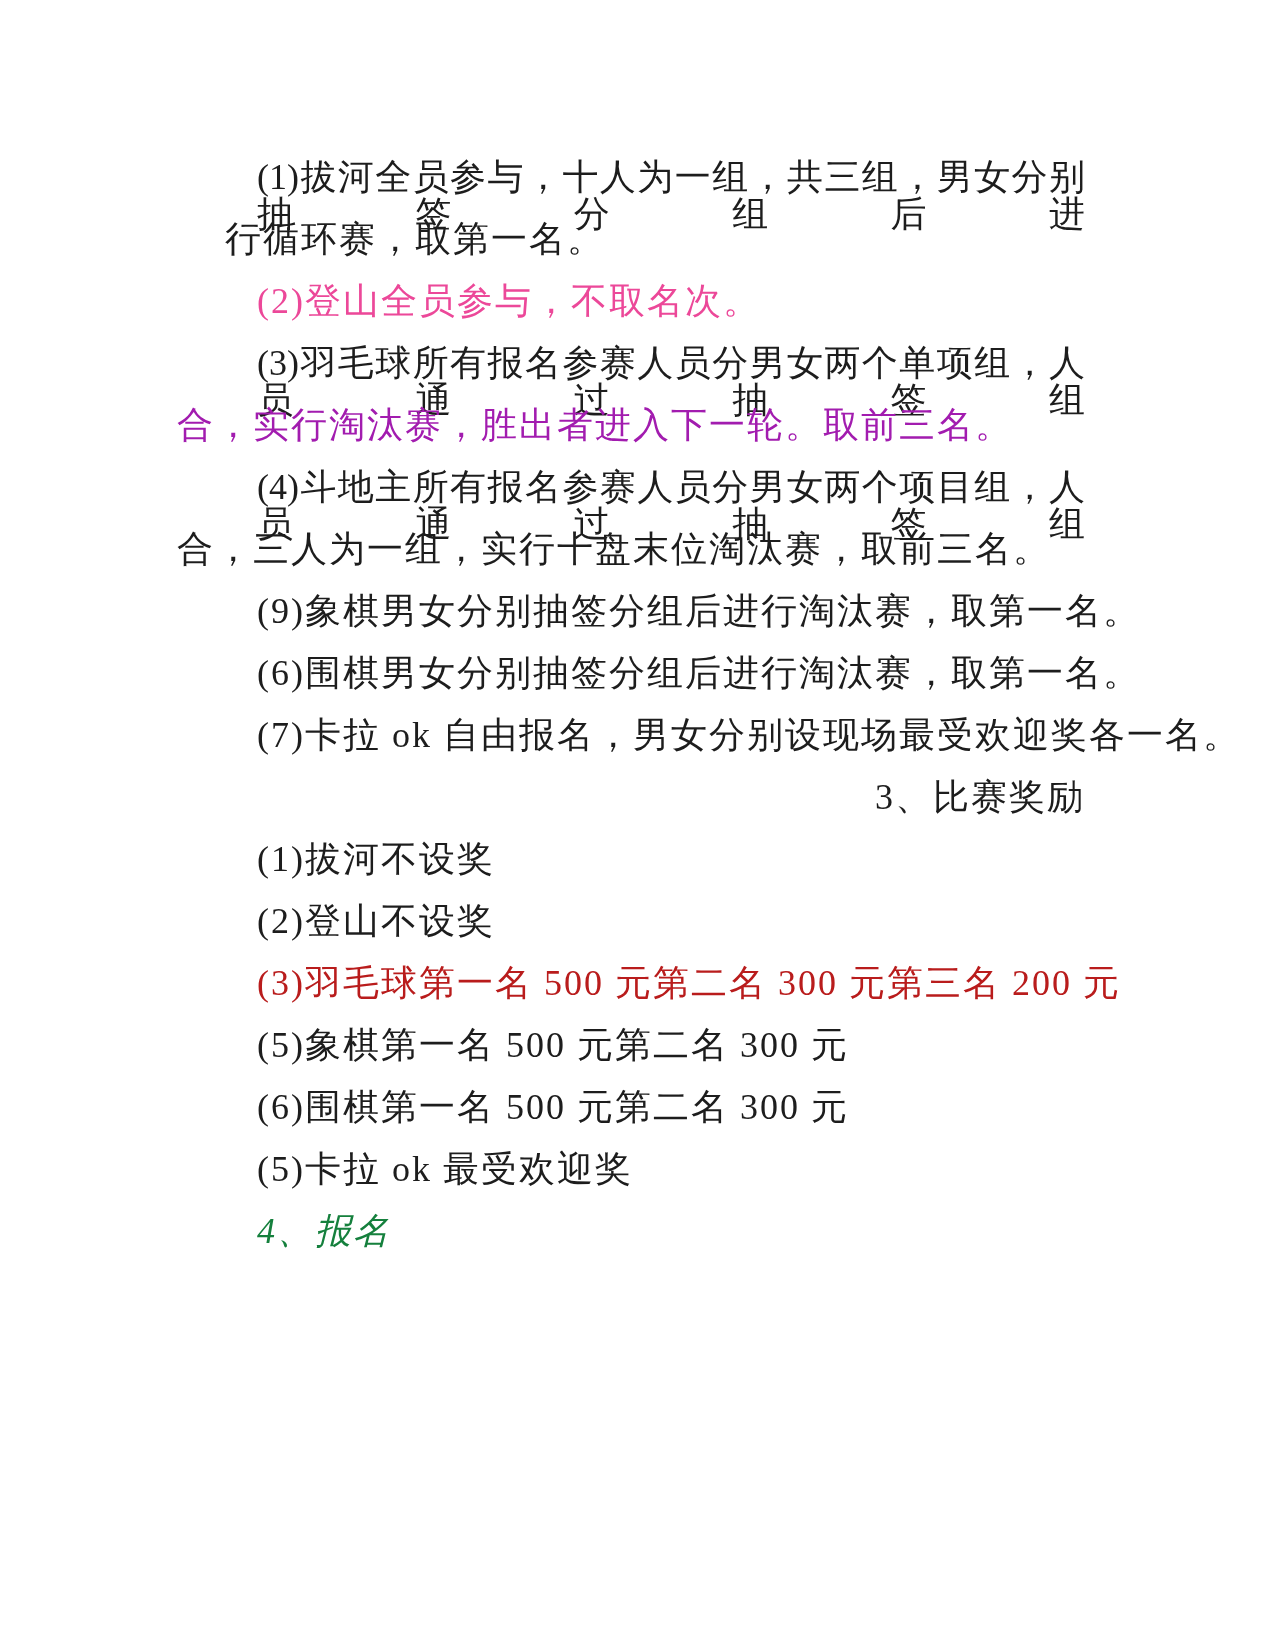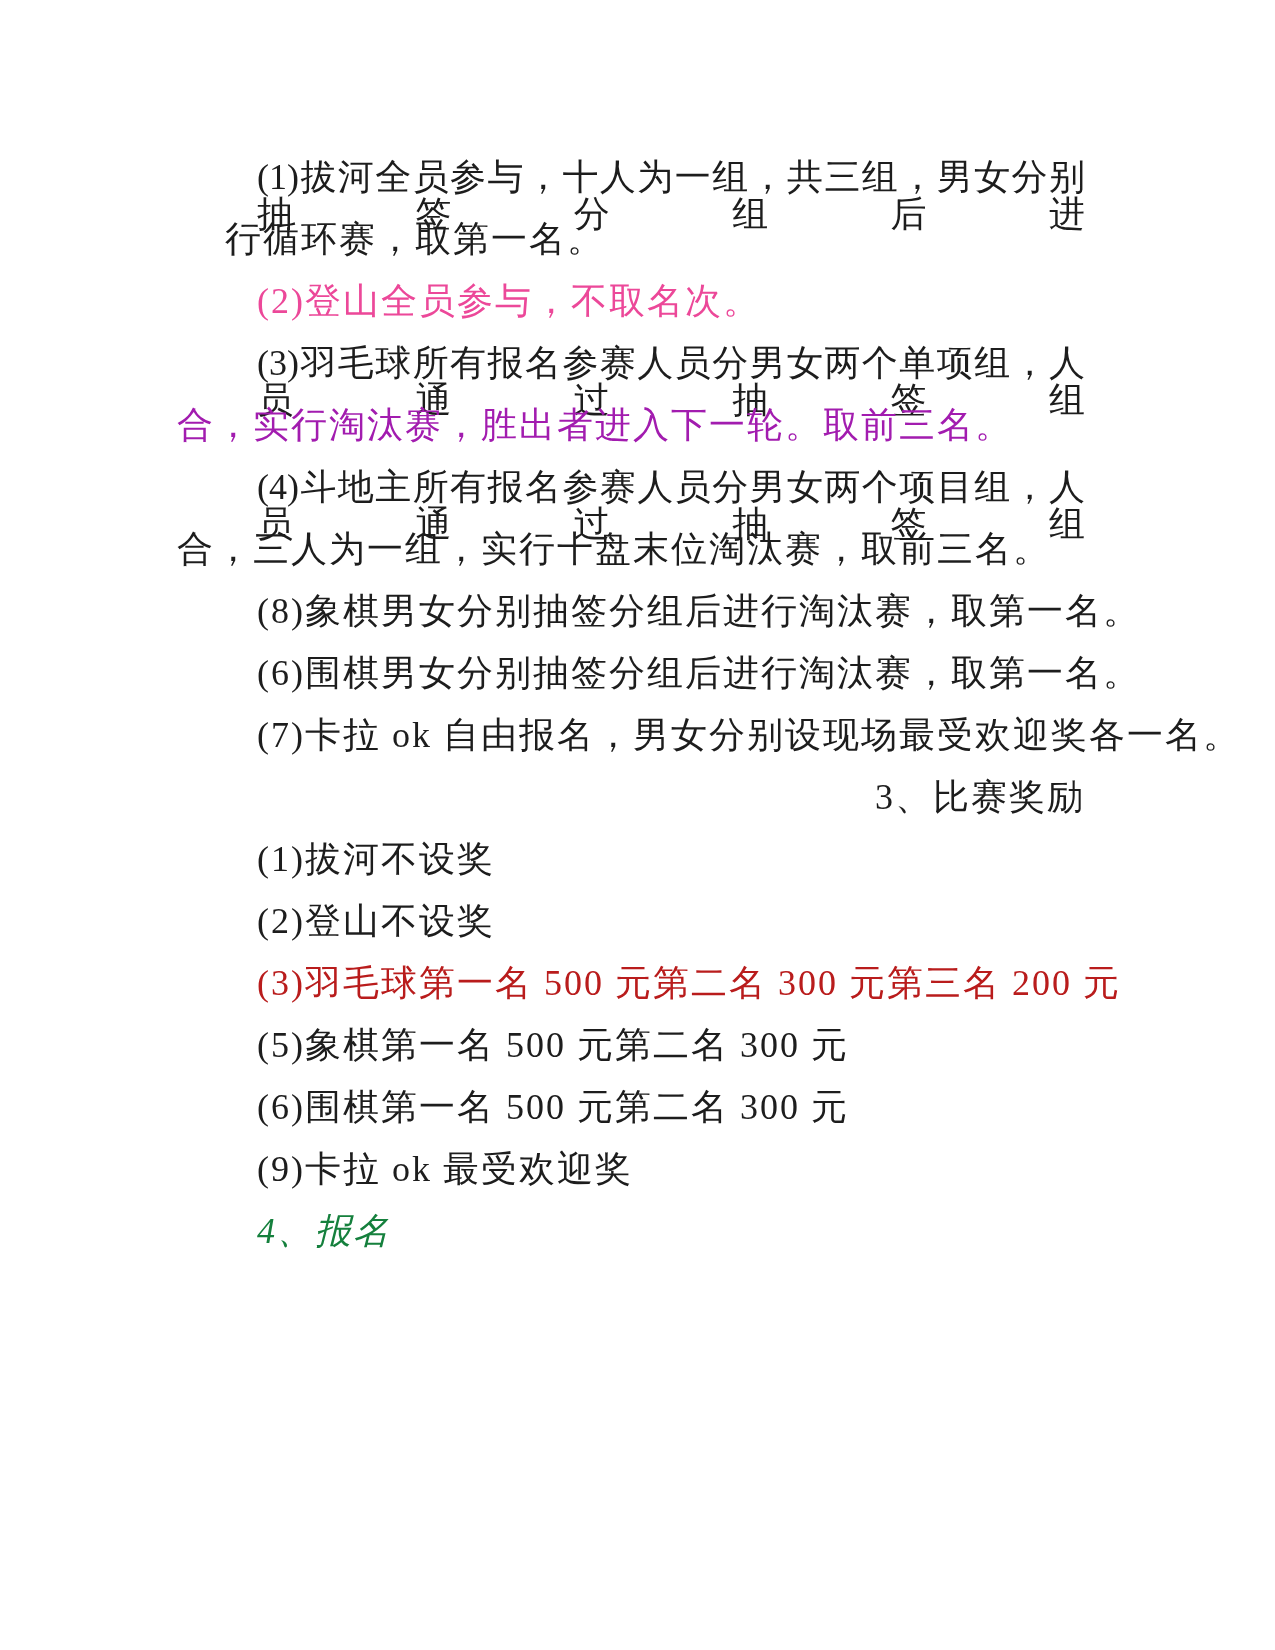--- a/index.html
+++ b/index.html
@@ -46,25 +46,25 @@
 
 <div class="page" style="background: rgb(255, 255, 255);">
   <div class="doc-body">
       <div class="line indent fill" style="color: rgb(29, 29, 29);">(1)拔河全员参与，十人为一组，共三组，男女分别抽签分组后进</div>
       <div class="line" style="color: rgb(29, 29, 29); margin-left: 48px;">行循环赛，取第一名。</div>
       <div class="line indent" style="color: #ec4899;">(2)登山全员参与，不取名次。</div>
       <div class="line indent fill" style="color: rgb(29, 29, 29);">(3)羽毛球所有报名参赛人员分男女两个单项组，人员通过抽签组</div>
       <div class="line" style="color: #a21caf;">合，实行淘汰赛，胜出者进入下一轮。取前三名。</div>
       <div class="line indent fill" style="color: rgb(29, 29, 29);">(4)斗地主所有报名参赛人员分男女两个项目组，人员通过抽签组</div>
       <div class="line" style="color: rgb(29, 29, 29);">合，三人为一组，实行十盘末位淘汰赛，取前三名。</div>
-      <div class="line indent" style="color: rgb(29, 29, 29);">(8)象棋男女分别抽签分组后进行淘汰赛，取第一名。</div>
+      <div class="line indent" style="color: rgb(29, 29, 29);">(9)象棋男女分别抽签分组后进行淘汰赛，取第一名。</div>
       <div class="line indent" style="color: rgb(29, 29, 29);">(6)围棋男女分别抽签分组后进行淘汰赛，取第一名。</div>
       <div class="line indent" style="color: rgb(29, 29, 29);">(7)卡拉 ok 自由报名，男女分别设现场最受欢迎奖各一名。</div>
       <div class="line indent" style="color: rgb(29, 29, 29); text-align: right;">3、比赛奖励</div>
       <div class="line indent" style="color: rgb(29, 29, 29);">(1)拔河不设奖</div>
       <div class="line indent" style="color: rgb(29, 29, 29);">(2)登山不设奖</div>
       <div class="line indent" style="color: #b91c1c;">(3)羽毛球第一名 500 元第二名 300 元第三名 200 元</div>
       <div class="line indent" style="color: rgb(29, 29, 29);">(5)象棋第一名 500 元第二名 300 元</div>
       <div class="line indent" style="color: rgb(29, 29, 29);">(6)围棋第一名 500 元第二名 300 元</div>
-      <div class="line indent" style="color: rgb(29, 29, 29);">(9)卡拉 ok 最受欢迎奖</div>
+      <div class="line indent" style="color: rgb(29, 29, 29);">(5)卡拉 ok 最受欢迎奖</div>
       <div class="line indent" style="color: #15803d; font-style: italic;">4、报名</div>
     </div>
 </div>
 
 </body></html>

